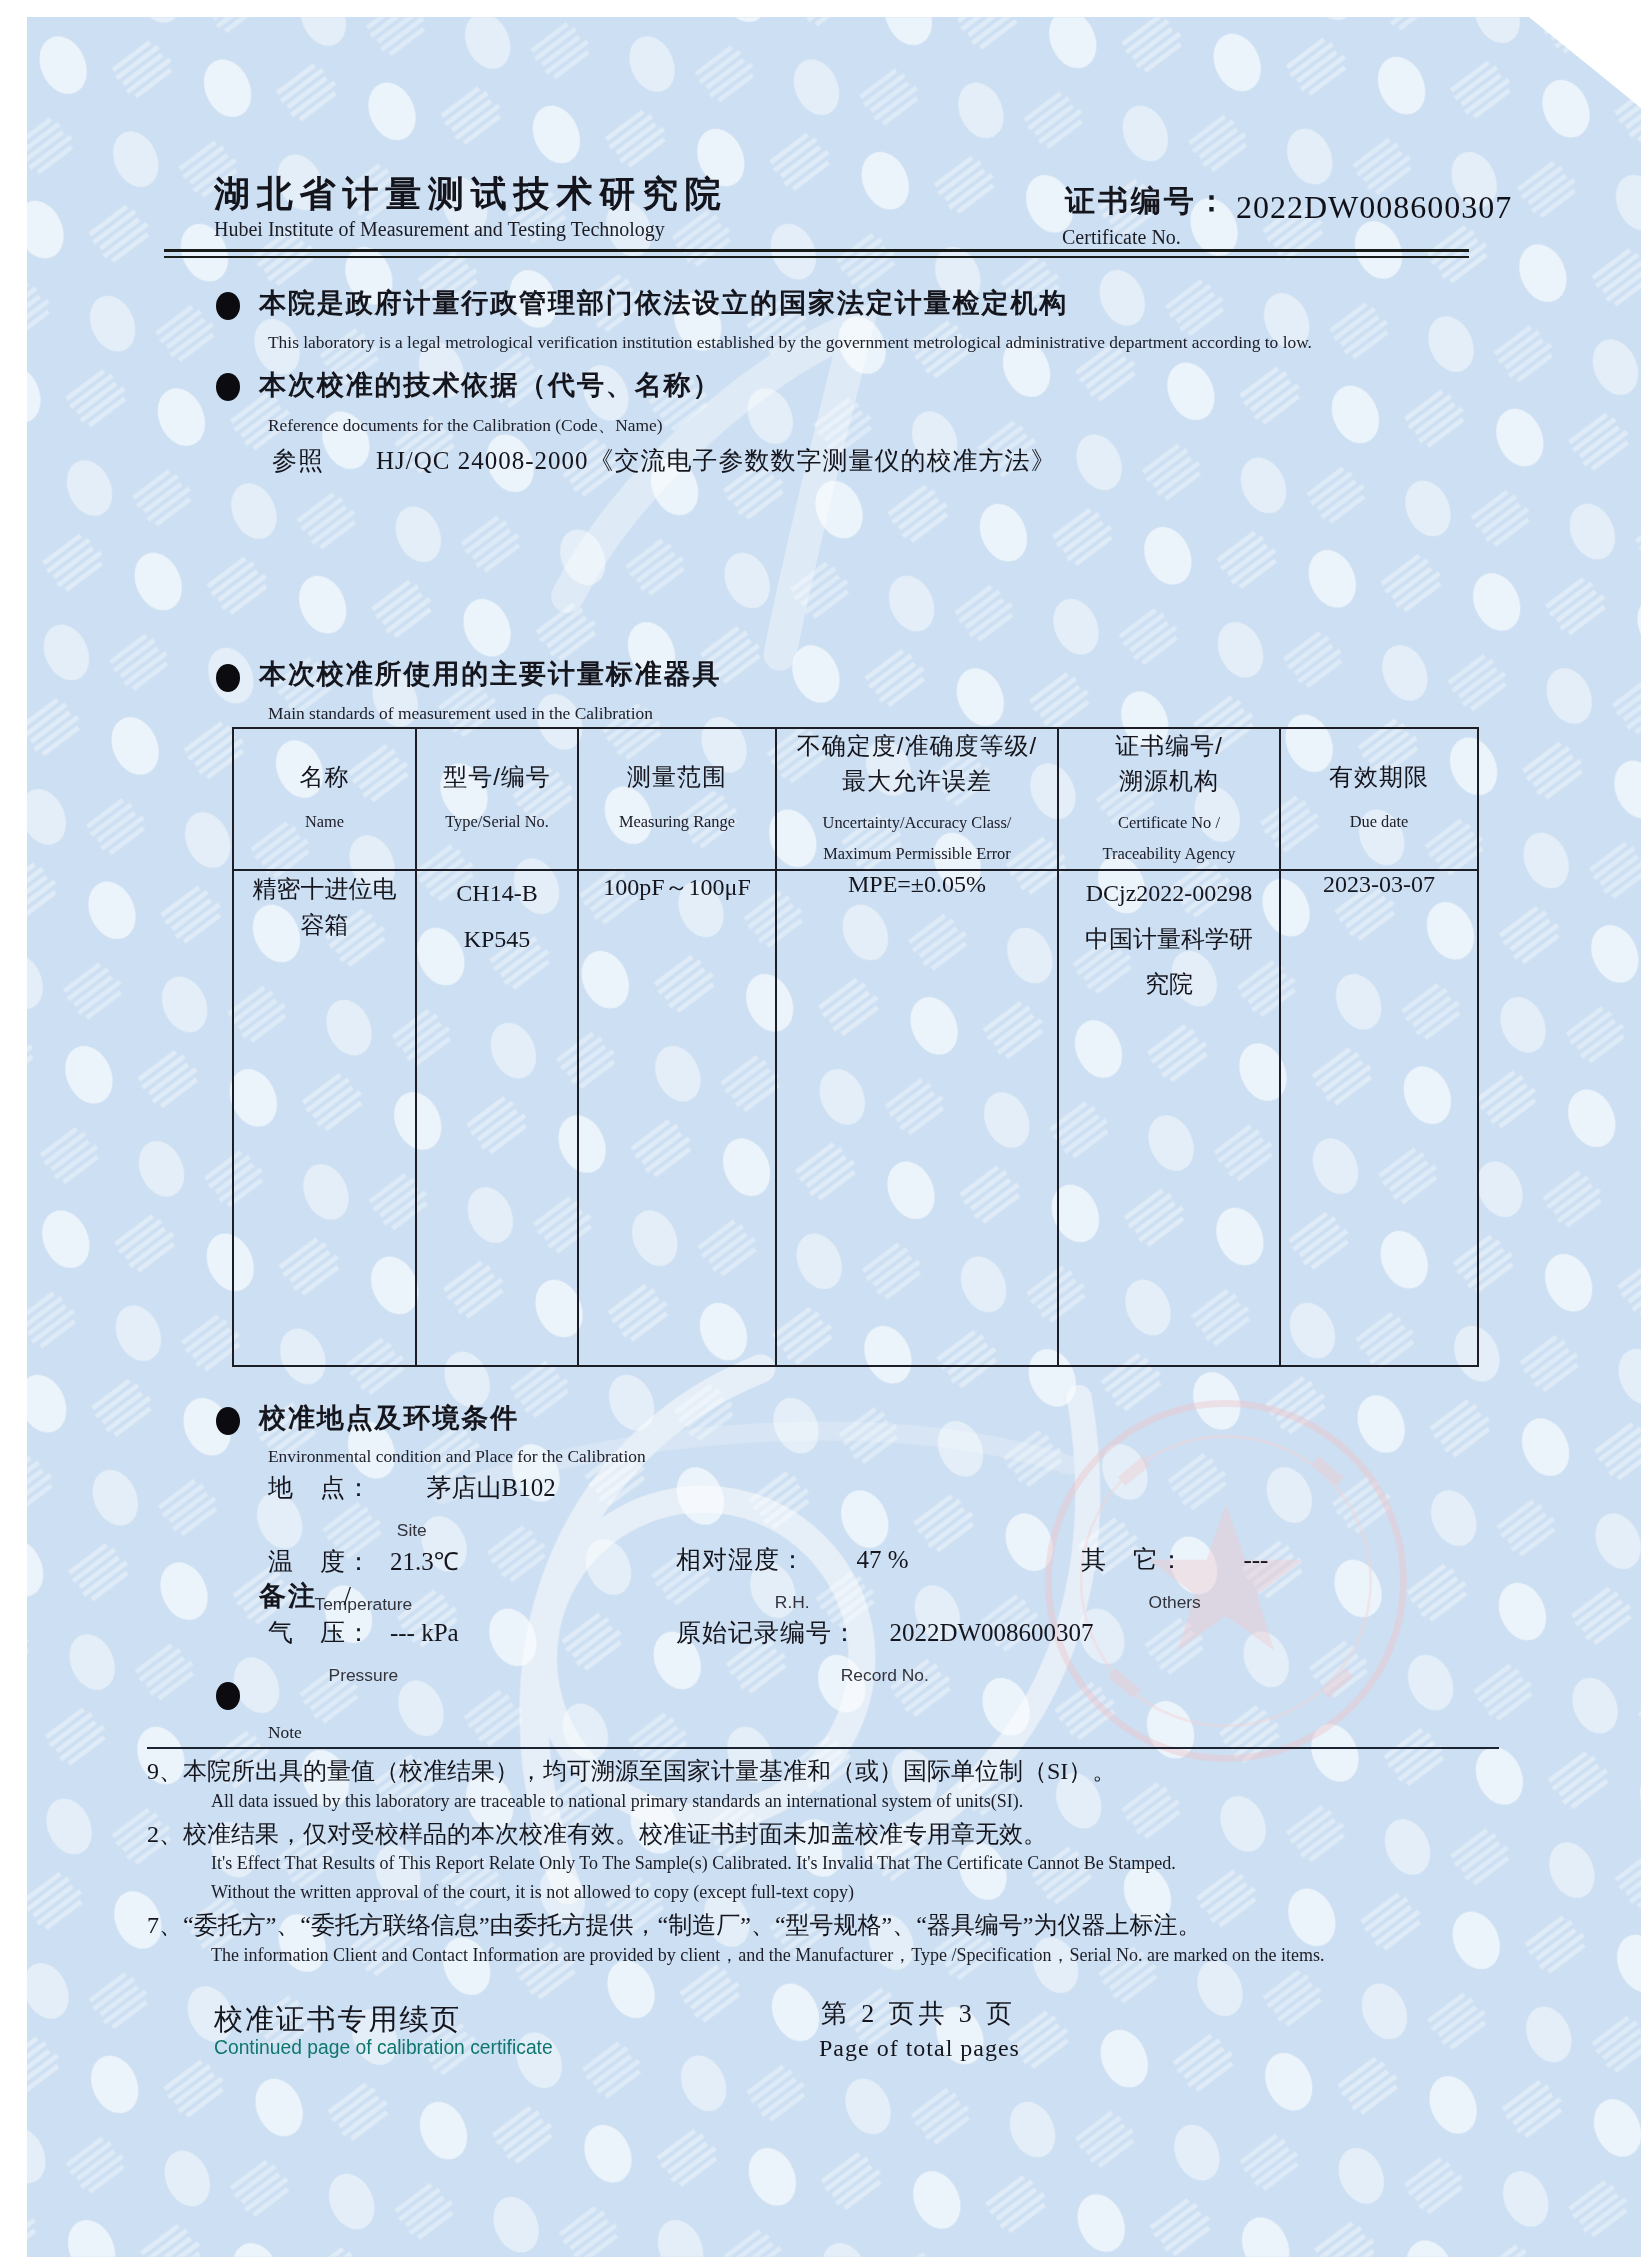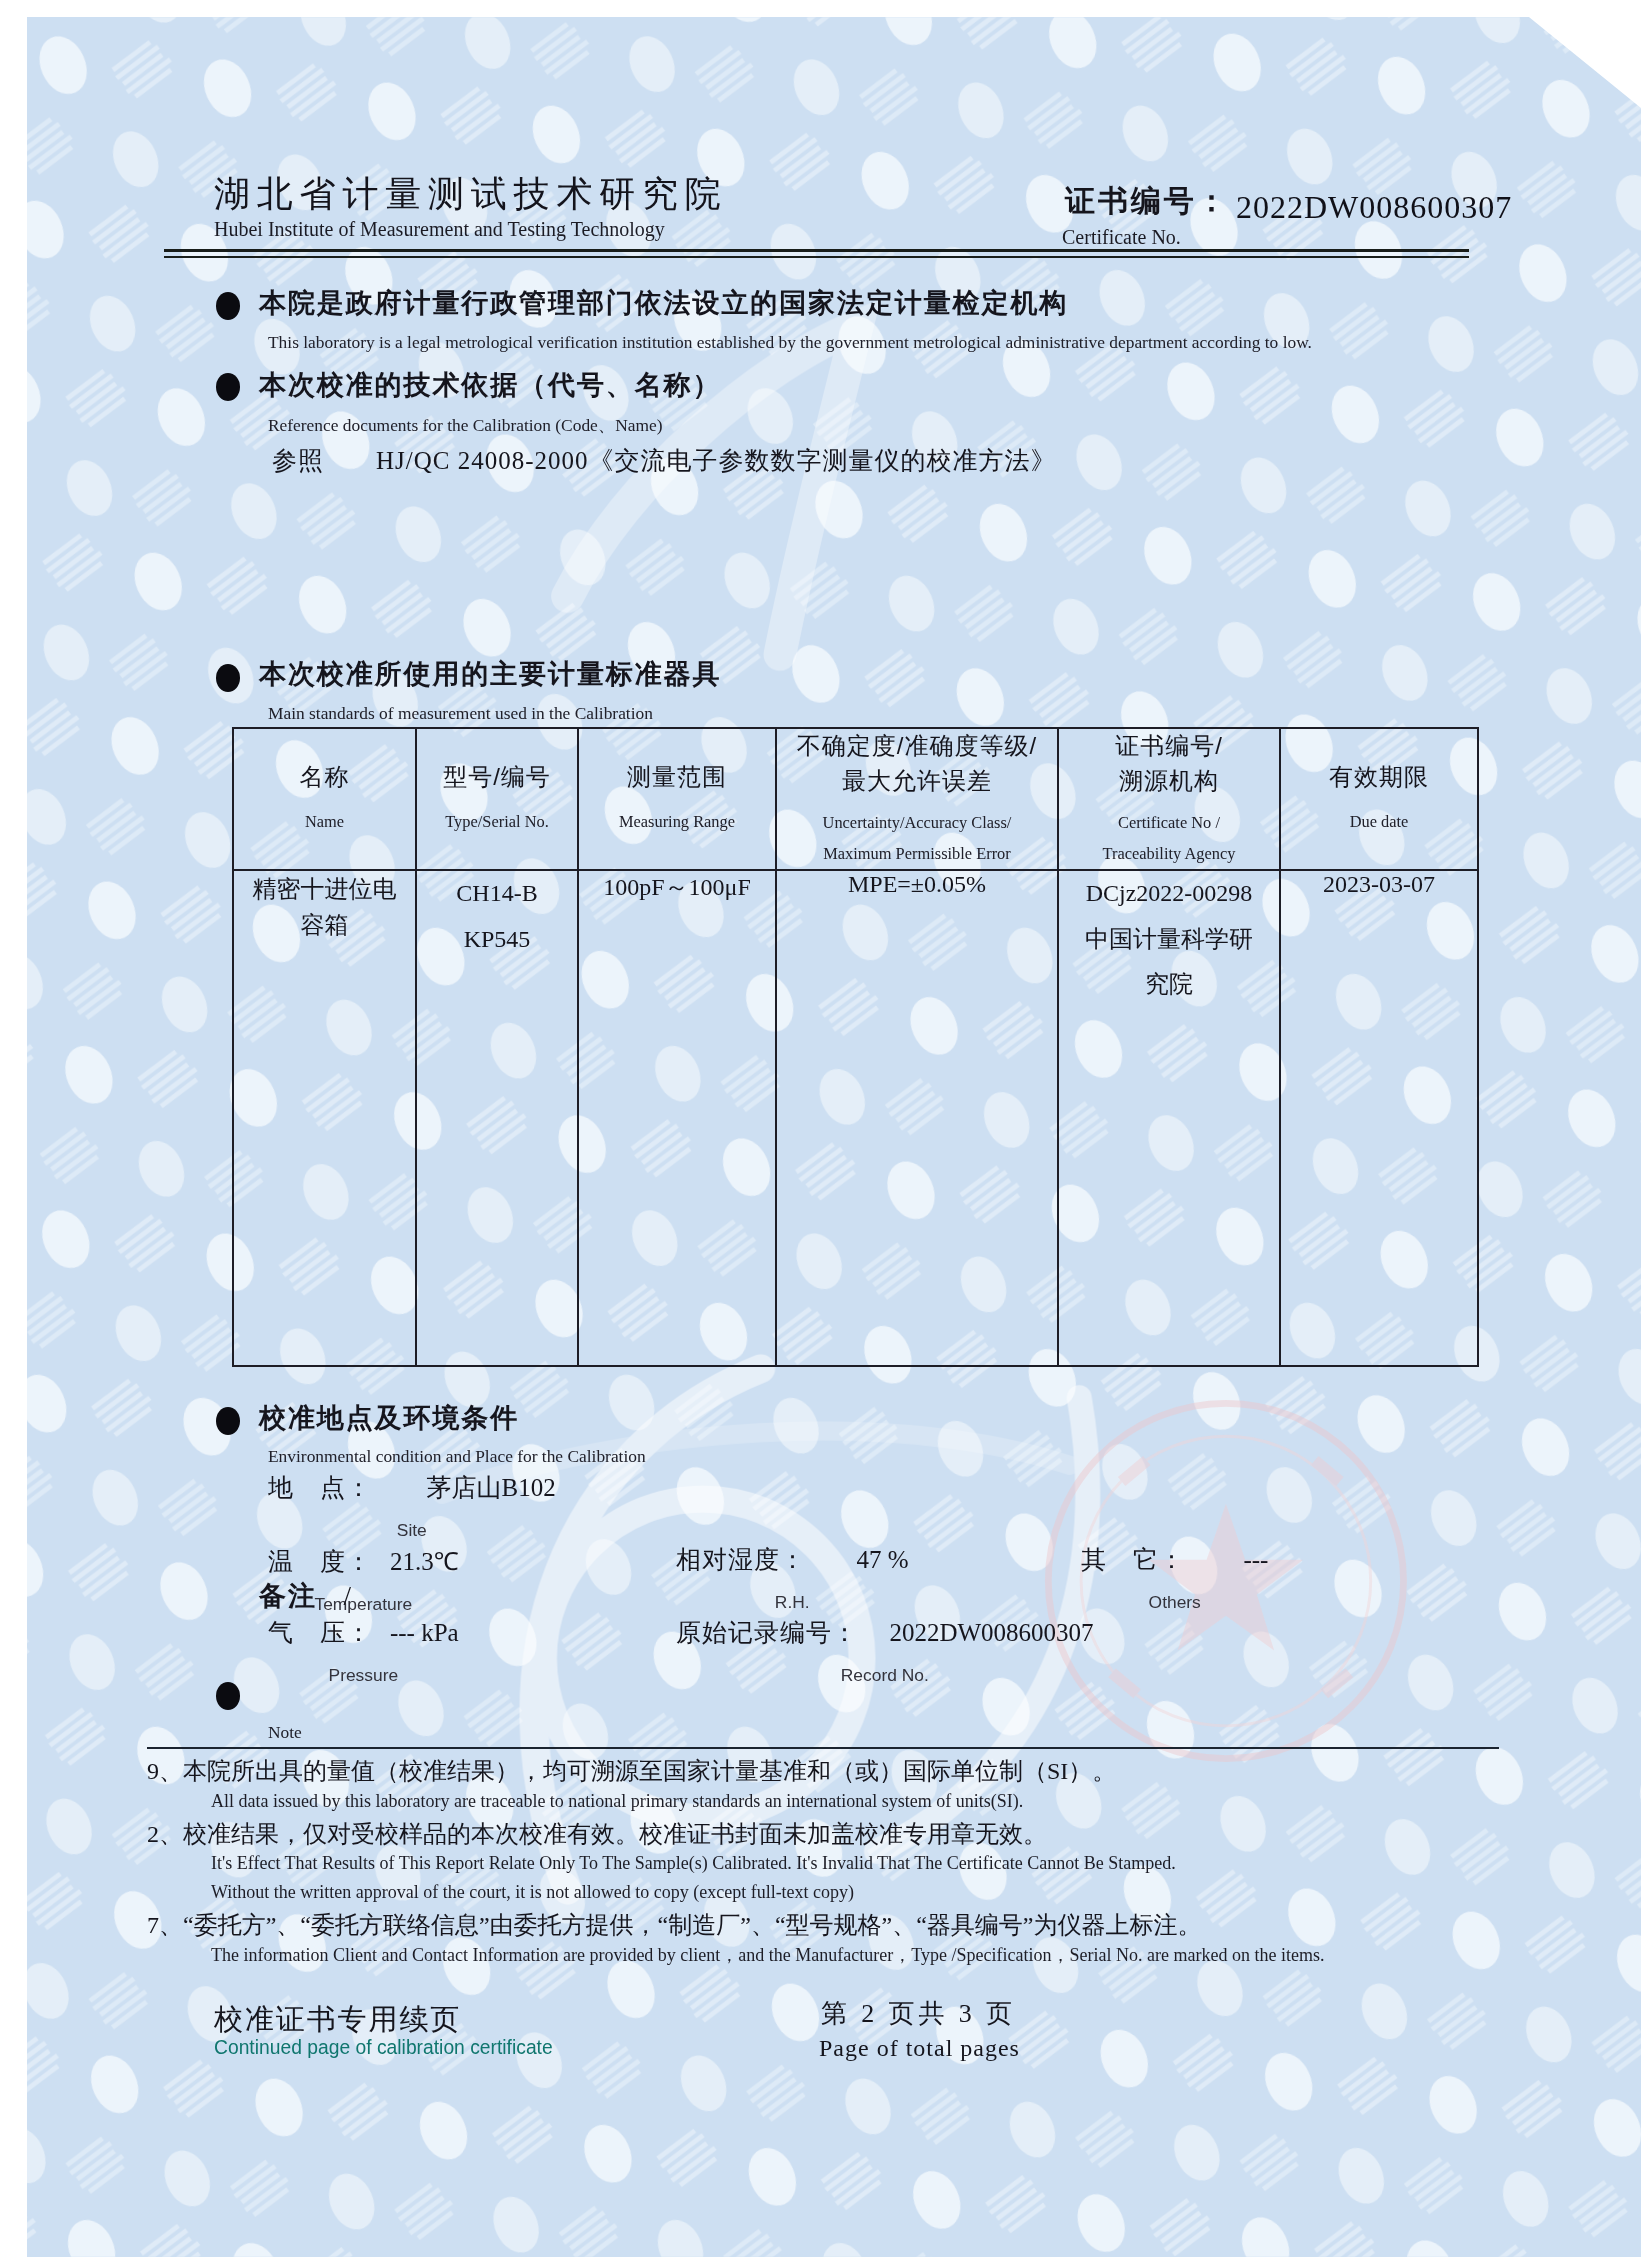--- a/index.html
+++ b/index.html
@@ -7,21 +7,21 @@
     width:1641px;height:2257px;position:relative;background:#ffffff;
     font-family:"Liberation Sans",sans-serif;color:#15151d;overflow:hidden;
   }
   .page{
     position:absolute;left:27px;top:17.4px;width:1614px;height:2240px;
     background:#cddff2;overflow:hidden;
   }
   .layer{position:absolute;left:0;top:0;width:100%;height:100%;}
   .content{position:absolute;left:0;top:0;width:100%;height:100%;z-index:2;}
   .abs{position:absolute;}
-  .cn-head{font-family:"Liberation Sans",sans-serif;font-weight:400;color:#14141c;}
+  .cn-head{font-family:"Liberation Sans",sans-serif;font-weight:700;color:#14141c;}
   .serif{font-family:"Liberation Serif",serif;}
   .pre{white-space:pre-line;}
 
   
   .org-cn{font-size:36px;letter-spacing:6.8px;}
   .org-en{font-size:20px;color:#1b1b24;}
   .cert-label{font-size:30px;font-weight:700;letter-spacing:2.9px;}
   .cert-no{font-size:32px;letter-spacing:1px;color:#101018;}
   .cert-en{font-size:20px;color:#1b1b24;}
   .dbl-rule{height:3.9px;border-top:3.9px solid #181d1a;border-bottom:2.9px solid #181d1a;}

